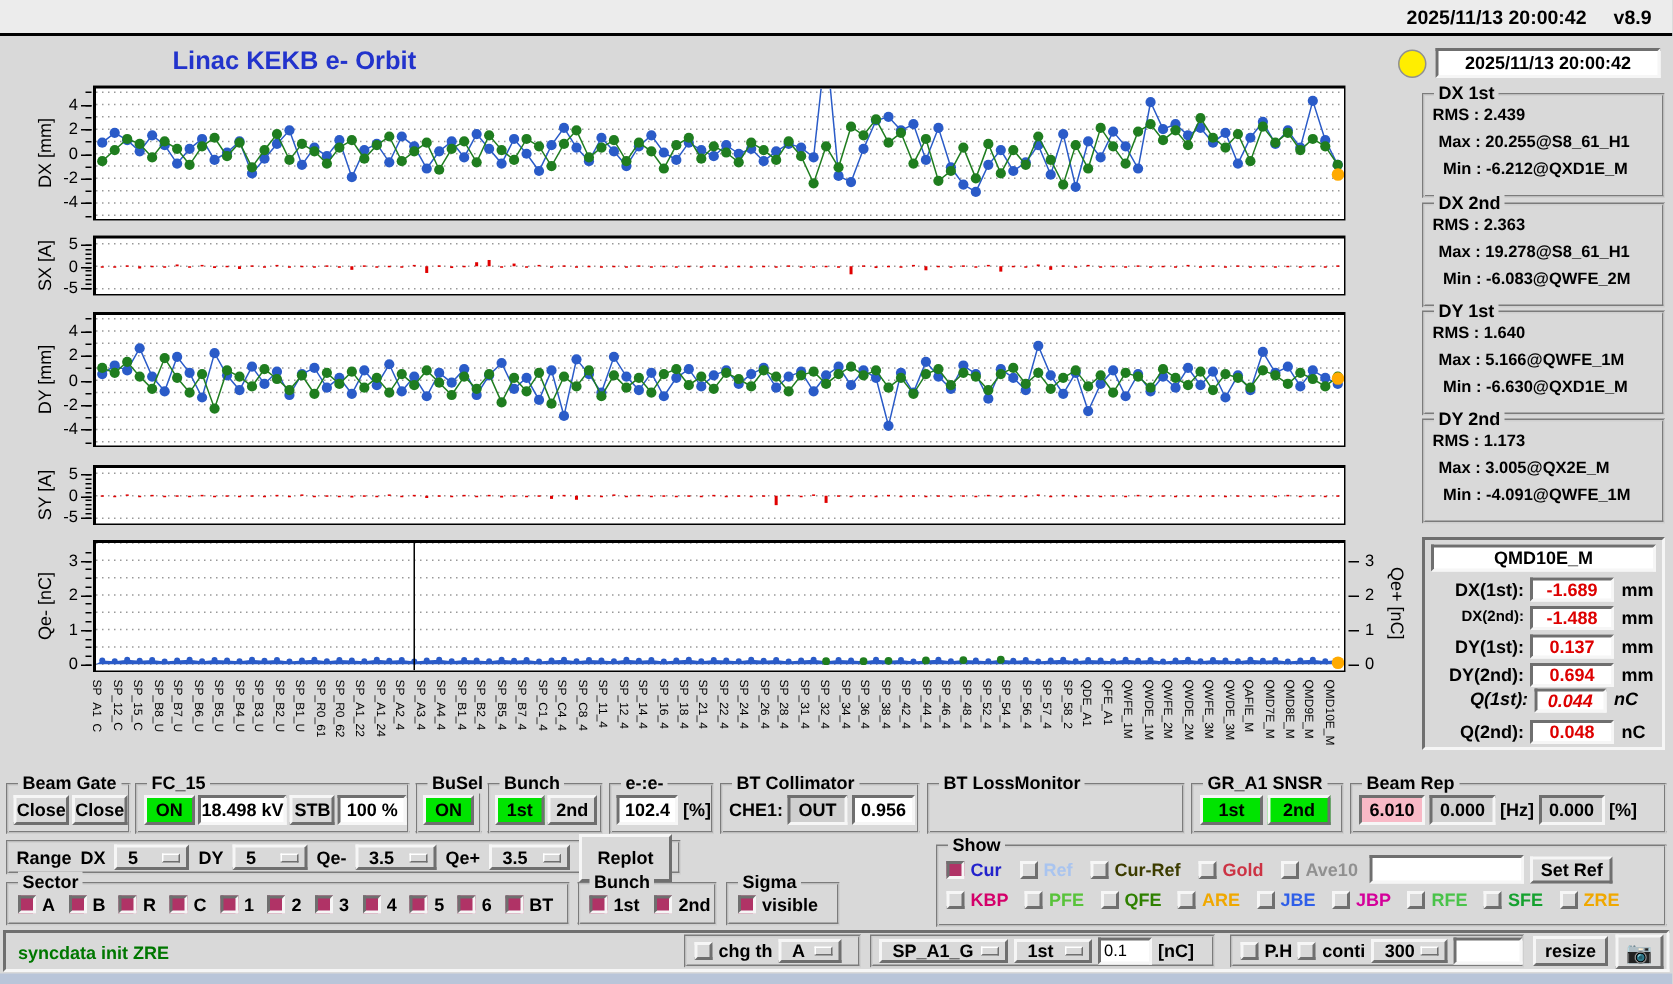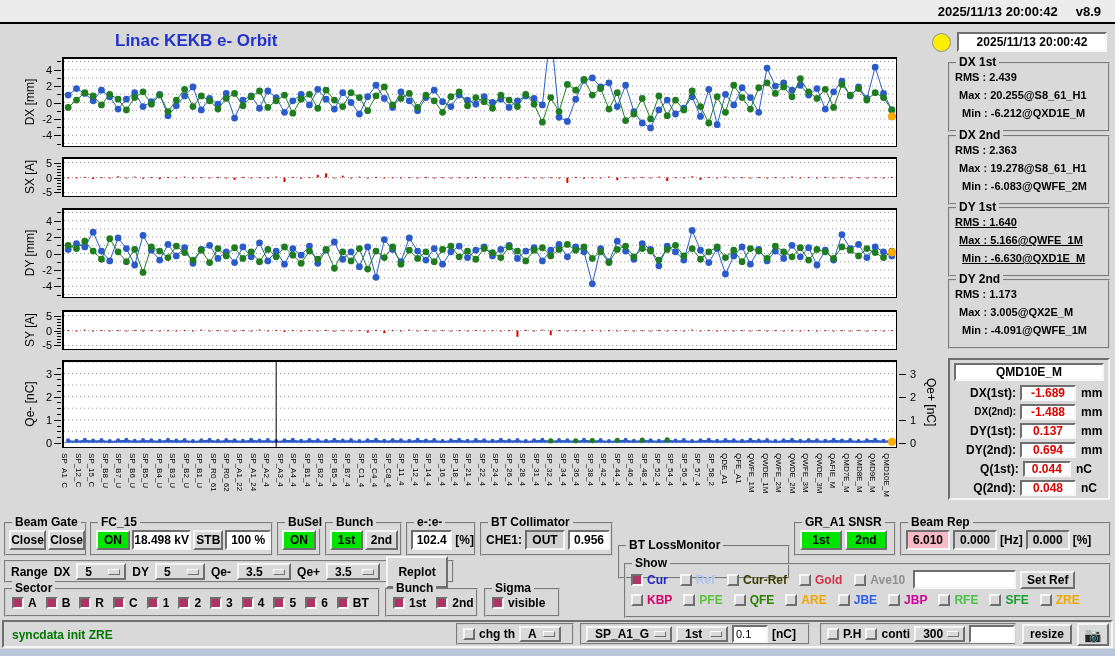--- a/index.html
+++ b/index.html
@@ -1008,21 +1008,21 @@
   <div class="grp" style="left:948px;top:135px;width:162px;height:70px;">
     <span class="ttl">DX 2nd</span>
     <div style="padding:4px 0 0 5px;font-weight:bold;font-size:11px;line-height:18px;">
       <div>RMS :  2.363</div>
       <div style="padding-left:4px;">Max :  19.278@S8_61_H1</div>
       <div style="padding-left:7px;">Min :  -6.083@QWFE_2M</div>
     </div>
   </div>
   <div class="grp" style="left:948px;top:207px;width:162px;height:70px;">
     <span class="ttl">DY 1st</span>
-    <div style="padding:4px 0 0 5px;font-weight:bold;font-size:11px;line-height:18px;text-decoration:underline;">
+    <div style="padding:4px 0 0 5px;font-weight:bold;font-size:11px;line-height:18px;">
       <div>RMS :  1.640</div>
       <div style="padding-left:4px;">Max :  5.166@QWFE_1M</div>
       <div style="padding-left:7px;">Min :  -6.630@QXD1E_M</div>
     </div>
   </div>
   <div class="grp" style="left:948px;top:279px;width:162px;height:70px;">
     <span class="ttl">DY 2nd</span>
     <div style="padding:4px 0 0 5px;font-weight:bold;font-size:11px;line-height:18px;">
       <div>RMS :  1.173</div>
       <div style="padding-left:4px;">Max :  3.005@QX2E_M</div>
@@ -1046,21 +1046,21 @@
         <div style="display: flex; align-items: center; height: 19px; margin: 0px 4px;">
           <span style="font-weight: bold; font-size: 12px; width: 62px; text-align: right;">DY(1st):</span>
           <span class="vbox sunken" style="width: 56px; height: 16px; margin-left: 4px; color: rgb(221, 0, 0); display: inline-flex; align-items: center; justify-content: center;">0.137</span>
           <span style="font-weight: bold; font-size: 12px; margin-left: 5px;">mm</span>
         </div>
         <div style="display: flex; align-items: center; height: 19px; margin: 0px 4px;">
           <span style="font-weight: bold; font-size: 12px; width: 62px; text-align: right;">DY(2nd):</span>
           <span class="vbox sunken" style="width: 56px; height: 16px; margin-left: 4px; color: rgb(221, 0, 0); display: inline-flex; align-items: center; justify-content: center;">0.694</span>
           <span style="font-weight: bold; font-size: 12px; margin-left: 5px;">mm</span>
         </div>
-        <div style="display: flex; align-items: center; height: 19px; margin: 0px 16px;">
+        <div style="display: flex; height: 19px; margin: 0px 16px; font-style: italic;">
           <span style="font-weight: bold; font-size: 12px; width: 62px; text-align: right;">Q(1st):</span>
           <span class="vbox sunken" style="width: 56px; height: 16px; margin-left: 4px; color: rgb(221, 0, 0); display: inline-flex; align-items: center; justify-content: center;">0.044</span>
           <span style="font-weight: bold; font-size: 12px; margin-left: 5px;">nC</span>
         </div>
         <div style="display: flex; align-items: center; height: 19px; margin: 0px 4px;">
           <span style="font-weight: bold; font-size: 12px; width: 62px; text-align: right;">Q(2nd):</span>
           <span class="vbox sunken" style="width: 56px; height: 16px; margin-left: 4px; color: rgb(221, 0, 0); display: inline-flex; align-items: center; justify-content: center;">0.048</span>
           <span style="font-weight: bold; font-size: 12px; margin-left: 5px;">nC</span>
         </div>
       </div>
@@ -1103,21 +1103,21 @@
     </div>
   </div>
   <div class="grp" style="left:480px;top:522px;width:133px;height:34px;">
     <span class="ttl">BT Collimator</span>
     <div class="row" style="padding:6px 0 0 4px;gap:3px;">
       <span class="lbl">CHE1:</span>
       <div class="btn sunken" style="width:40px;height:20px;background:#cfcfcf;">OUT</div>
       <div class="vbox sunken" style="width:42px;height:20px;">0.956</div>
     </div>
   </div>
-  <div class="grp" style="left:618px;top:545px;width:172px;height:34px;">
+  <div class="grp" style="left:618px;top:522px;width:172px;height:34px;">
     <span class="ttl">BT LossMonitor</span>
   </div>
   <div class="grp" style="left:794px;top:522px;width:102px;height:34px;">
     <span class="ttl">GR_A1 SNSR</span>
     <div class="row" style="padding:6px 0 0 4px;gap:3px;">
       <div class="btn raised green" style="width:42px;height:20px;">1st</div>
       <div class="btn raised green" style="width:42px;height:20px;">2nd</div>
     </div>
   </div>
   <div class="grp" style="left:900px;top:522px;width:211px;height:34px;">

